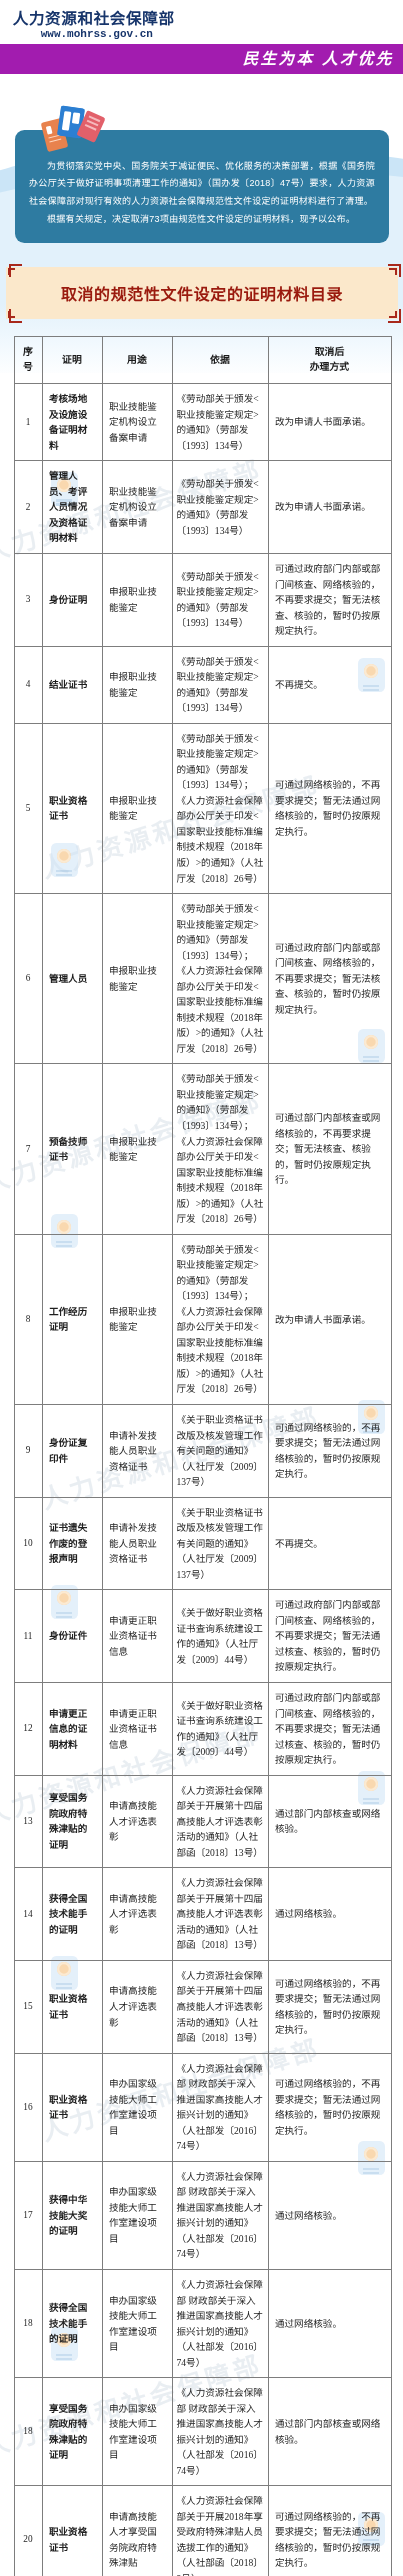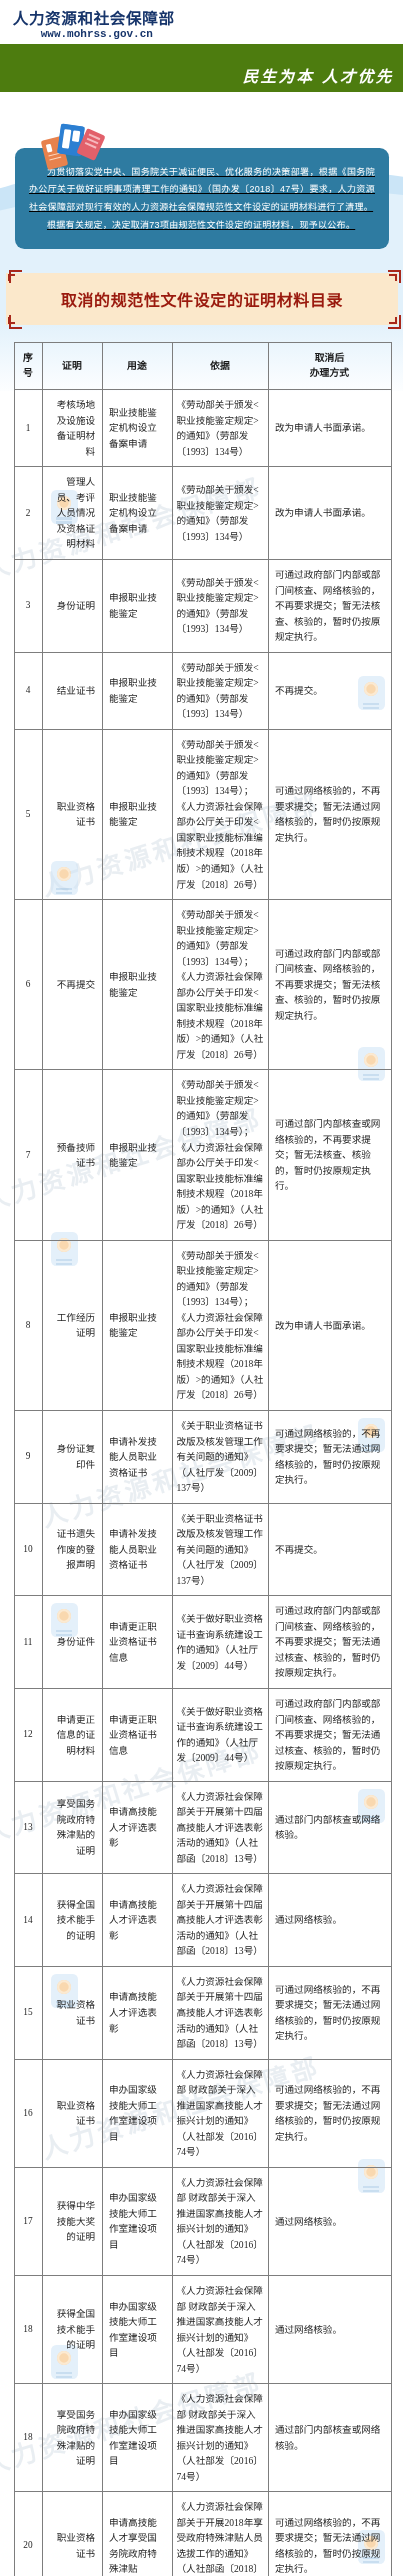--- a/index.html
+++ b/index.html
@@ -8,38 +8,38 @@
   .page { width:404px; margin:0 auto; background:#ffffff; overflow:hidden; }
 
   
   .topbar { background:#ffffff; padding:5.8px 0 3.5px 12.7px; }
   .brand-name { color:#17356b; font-size:15.6px; font-weight:bold; letter-spacing:0.6px;
                 font-family:"Liberation Serif","DejaVu Serif",serif; }
   .brand-url { color:#17356b; font-size:11px; font-weight:bold; margin:0.6px 0 0 28px;
                font-family:Liberation Mono, monospace; }
 
   
-  .navy-band { background:#4d7c0f; height:48px; position:relative; }
+  .navy-band { background:#a21caf; height:30px; position:relative; }
   .slogan { position:absolute; right:10.4px; bottom:5.8px; color:#ffffff; font-size:15.6px;
             font-style:italic; font-weight:bold; letter-spacing:2.3px;
             font-family:"DejaVu Serif","Liberation Serif",serif; }
 
   
   .content { position:relative; background:#ffffff; padding-bottom:8px; }
   .waves { position:absolute; top:0; left:0; width:100%; height:243px; overflow:hidden; z-index:0; }
   .wave-a { position:absolute; top:16px; left:-15%; width:130%; height:243px;
             background:#cbe5f7; border-radius:48% 52% 0 0 / 70px 35px; }
   .wave-b { position:absolute; top:38px; left:-25%; width:150%; height:243px;
             background:#e2f1fb; border-radius:55% 45% 0 0 / 87px 41px; }
   .wave-c { position:absolute; top:174px; left:0; width:100%; height:75px;
             background:linear-gradient(180deg,#e2f1fb 0%,#f2f9fe 55%,#ffffff 100%); }
 
   
   .intro-wrap { position:relative; z-index:2; margin:56px 15px 0 15px; }
-  .intro-box { background:#2e7ba1; border-radius:9.3px; padding:16px 14px 15px 14px;text-decoration:underline; }
+  .intro-box { background:#2e7ba1; border-radius:9.3px; padding:28px 14px 15px 14px; }
   .intro-box p { color:#ffffff; font-size:9px; line-height:1.95; text-align:justify;
                  text-indent:2em; letter-spacing:0.3px; }
   
   .docs-icon { position:absolute; top:-23px; left:24px; width:64px; height:45px; z-index:3; }
   .doc { position:absolute; border-radius:2.3px; }
   .doc-blue { width:24px; height:30px; left:19.7px; top:0; background:#2c7fd2; transform:rotate(8deg);
               box-shadow:inset 0 0 0 1.7px #2c7fd2; }
   .doc-blue::before { content:""; position:absolute; left:4px; top:4.6px; width:7px; height:19.7px; background:#ffffff; border-radius:1.2px; }
   .doc-blue::after  { content:""; position:absolute; left:13.3px; top:4.6px; width:7px; height:11.6px; background:#ffffff; border-radius:1.2px; }
   .doc-pink { width:19.7px; height:27px; left:42px; top:5.8px; background:#e2606a; transform:rotate(24deg); }
@@ -77,21 +77,21 @@
   
   .table-wrap { position:relative; z-index:2; margin:17.4px auto 4.6px auto; width:377px; }
   table { border-collapse:collapse; table-layout:fixed; width:377px; background:transparent; }
   th, td { border:0.6px solid #7d7d7d; vertical-align:middle; }
   thead th { font-size:9.9px; font-weight:bold; color:#1a1a1a; text-align:center;
              padding:8px 2.3px; white-space:pre-line; line-height:1.5;
              font-family:"Liberation Sans","DejaVu Sans",sans-serif; }
   tbody td { font-size:9.6px; color:#1f1f1f; line-height:1.62; padding:7px 5.2px;
              font-family:"Liberation Serif","DejaVu Serif",serif; }
   td.c-no      { text-align:center; font-size:9.3px; }
-  td.c-item    { text-align:right; padding:7px 6.4px; }
+  td.c-item    { text-align:left; padding:7px 6.4px;font-weight:bold; }
   td.c-purpose { text-align:left; padding:7px 6.4px;margin-left:16px; }
   td.c-basis   { padding:7px 4px; }
   td.c-method  { text-align:left; padding:7px 6.4px; }
 </style>
 </head>
 <body>
 
 <div class="page">
 
   <div class="topbar">
@@ -204,21 +204,21 @@
             </tr>
             <tr>
               <td class="c-no">5</td>
               <td class="c-item">职业资格证书</td>
               <td class="c-purpose">申报职业技能鉴定</td>
               <td class="c-basis">《劳动部关于颁发&lt;职业技能鉴定规定&gt;的通知》（劳部发〔1993〕134号）；《人力资源社会保障部办公厅关于印发&lt;国家职业技能标准编制技术规程（2018年版）&gt;的通知》（人社厅发〔2018〕26号）</td>
               <td class="c-method">可通过网络核验的，不再要求提交；暂无法通过网络核验的，暂时仍按原规定执行。</td>
             </tr>
             <tr>
               <td class="c-no">6</td>
-              <td class="c-item">不再提交</td>
+              <td class="c-item">管理人员</td>
               <td class="c-purpose">申报职业技能鉴定</td>
               <td class="c-basis">《劳动部关于颁发&lt;职业技能鉴定规定&gt;的通知》（劳部发〔1993〕134号）；《人力资源社会保障部办公厅关于印发&lt;国家职业技能标准编制技术规程（2018年版）&gt;的通知》（人社厅发〔2018〕26号）</td>
               <td class="c-method">可通过政府部门内部或部门间核查、网络核验的，不再要求提交；暂无法核查、核验的，暂时仍按原规定执行。</td>
             </tr>
             <tr>
               <td class="c-no">7</td>
               <td class="c-item">预备技师证书</td>
               <td class="c-purpose">申报职业技能鉴定</td>
               <td class="c-basis">《劳动部关于颁发&lt;职业技能鉴定规定&gt;的通知》（劳部发〔1993〕134号）；《人力资源社会保障部办公厅关于印发&lt;国家职业技能标准编制技术规程（2018年版）&gt;的通知》（人社厅发〔2018〕26号）</td>
               <td class="c-method">可通过部门内部核查或网络核验的，不再要求提交；暂无法核查、核验的，暂时仍按原规定执行。</td>

